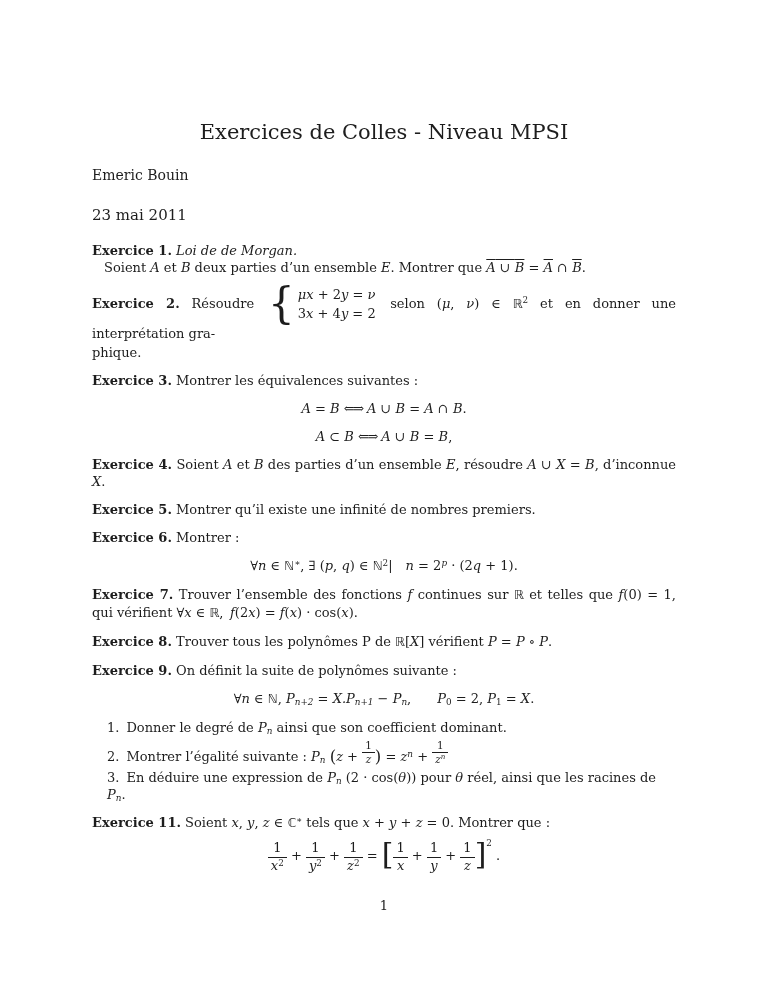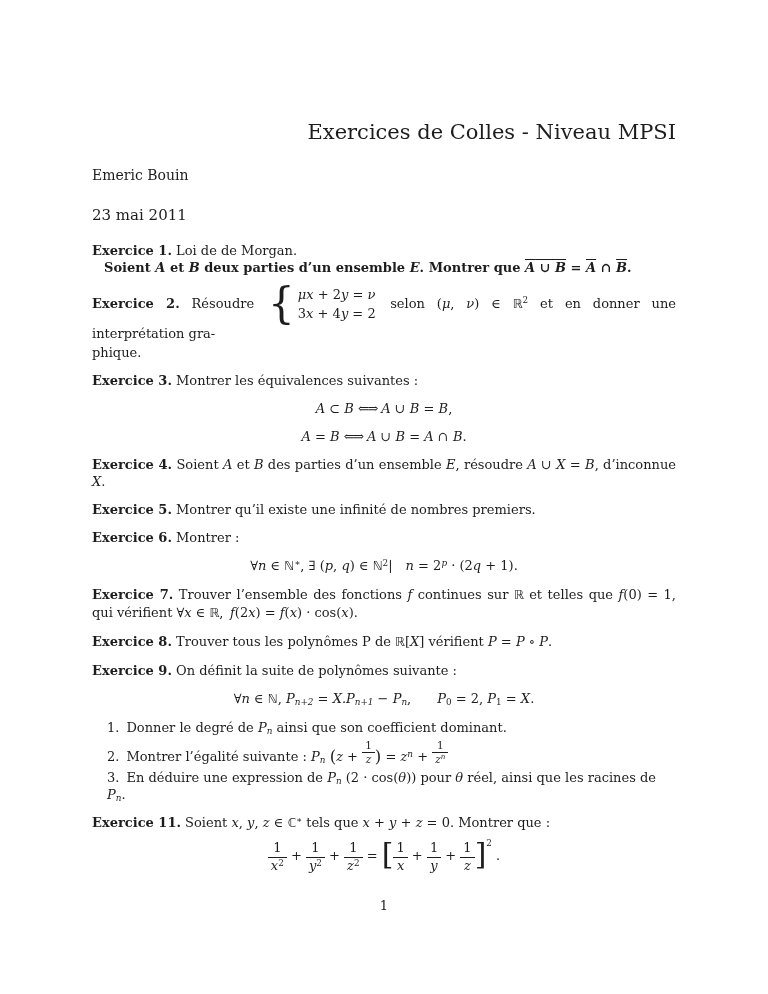--- a/index.html
+++ b/index.html
@@ -1,35 +1,35 @@
 <!DOCTYPE html>
 <html><head>
 <meta charset="utf-8">
 <style>
   * { margin:0; padding:0; box-sizing:border-box; }
   html,body { background:#ffffff; }
   body { width:768px; height:994px; font-family:"DejaVu Serif","Liberation Serif",serif; color:#1d1d1d; }
   .page { position:relative; width:768px; height:994px; background:#ffffff; overflow:hidden; }
   .content { position:absolute; left:92px; top:0; width:584px; }
 
-  .title  { font-weight:400; font-size:21px; line-height:22px; text-align:right; margin-top:121px; }
+  .title  { font-weight:400; font-size:21px; line-height:22px; text-align:center; margin-top:121px; }
   .author { font-size:14px; line-height:15px; margin-top:25px; }
   .date   { font-size:15px; line-height:15px; text-align:left; margin-top:25px; }
 
   .section { font-size:17.5px; font-weight:700; line-height:20px; margin-top:30px; }
   .secnum  { margin-right:17px; }
 
   .para  { font-size:13px; line-height:17px; margin-top:11px; text-align:justify; }
-  .tight { margin-top:0;font-weight:bold; }
+  .tight { margin-top:0; }
   .indent { text-indent:12px; }
   .eq    { font-size:13px; line-height:17px; margin-top:11px; text-align:center; }
   .eqbig { margin-top:9px; }
 
   .b  { font-weight:700; }
-  .i  { }
+  .i  { font-style:italic; }
   .m  { font-style:italic; }
   .r  { }
   .bb { font-family:"DejaVu Sans","Liberation Sans",sans-serif; font-size:0.95em; }
   .sup  { font-size:0.68em; vertical-align:0.5em;  line-height:0; }
   .sub  { font-size:0.68em; vertical-align:-0.22em; line-height:0; }
   .supb { font-size:0.68em; vertical-align:1.55em; line-height:0; }
   .ol  { text-decoration:overline; }
   .arr { letter-spacing:-0.1em; }
   .bp  { font-size:1.28em; vertical-align:-0.09em; line-height:0; }
   .lb  { font-size:2.3em; vertical-align:-0.12em; line-height:0; font-weight:300; }
@@ -67,22 +67,22 @@
     <p class="para" style="margin-top:7px"><span class="b">Exercice 2.</span><span class="r"> Résoudre </span><span class="cases">
           <span class="brace">{</span>
           <span class="clines">
             <span class="cline"><span class="m">μx</span><span class="r"> + 2</span><span class="m">y</span><span class="r"> = </span><span class="m">ν</span></span>
             <span class="cline"><span class="r">3</span><span class="m">x</span><span class="r"> + 4</span><span class="m">y</span><span class="r"> = 2</span></span>
           </span>
         </span><span class="r"> selon (</span><span class="m">μ</span><span class="r">, </span><span class="m">ν</span><span class="r">) ∈ </span><span class="bb">ℝ</span><span class="sup">2</span><span class="r"> et en donner une interprétation gra-</span></p>
     <p class="para" style="margin-top:2px"><span class="r">phique.</span></p>
 
     <p class="para"><span class="b">Exercice 3.</span><span class="r"> Montrer les équivalences suivantes :</span></p>
+    <p class="eq"><span class="m">A</span><span class="r"> = </span><span class="m">B</span><span class="r"> </span><span class="arr">⇐⇒</span><span class="r"> </span><span class="m">A</span><span class="r"> ∪ </span><span class="m">B</span><span class="r"> = </span><span class="m">A</span><span class="r"> ∩ </span><span class="m">B</span><span class="r">.</span></p>
     <p class="eq"><span class="m">A</span><span class="r"> ⊂ </span><span class="m">B</span><span class="r"> </span><span class="arr">⇐⇒</span><span class="r"> </span><span class="m">A</span><span class="r"> ∪ </span><span class="m">B</span><span class="r"> = </span><span class="m">B</span><span class="r">,</span></p>
-    <p class="eq"><span class="m">A</span><span class="r"> = </span><span class="m">B</span><span class="r"> </span><span class="arr">⇐⇒</span><span class="r"> </span><span class="m">A</span><span class="r"> ∪ </span><span class="m">B</span><span class="r"> = </span><span class="m">A</span><span class="r"> ∩ </span><span class="m">B</span><span class="r">.</span></p>
 
     <p class="para"><span class="b">Exercice 4.</span><span class="r"> Soient </span><span class="m">A</span><span class="r"> et </span><span class="m">B</span><span class="r"> des parties d’un ensemble </span><span class="m">E</span><span class="r">, résoudre </span><span class="m">A</span><span class="r"> ∪ </span><span class="m">X</span><span class="r"> = </span><span class="m">B</span><span class="r">, d’inconnue </span><span class="m">X</span><span class="r">.</span></p>
 
     <p class="para"><span class="b">Exercice 5.</span><span class="r"> Montrer qu’il existe une infinité de nombres premiers.</span></p>
 
     <p class="para"><span class="b">Exercice 6.</span><span class="r"> Montrer :</span></p>
     <p class="eq"><span class="r">∀</span><span class="m">n</span><span class="r"> ∈ </span><span class="bb">ℕ</span><span class="sup">∗</span><span class="r">, ∃ (</span><span class="m">p</span><span class="r">, </span><span class="m">q</span><span class="r">) ∈ </span><span class="bb">ℕ</span><span class="sup">2</span><span class="r">|</span><span class="r"> </span><span class="m">n</span><span class="r"> = 2</span><span class="sup m">p</span><span class="r"> · (2</span><span class="m">q</span><span class="r"> + 1).</span></p>
 
     <p class="para"><span class="b">Exercice 7.</span><span class="r"> Trouver l’ensemble des fonctions </span><span class="m">f</span><span class="r"> continues sur </span><span class="bb">ℝ</span><span class="r"> et telles que </span><span class="m">f</span><span class="r">(0) = 1, qui vérifient ∀</span><span class="m">x</span><span class="r"> ∈ </span><span class="bb">ℝ</span><span class="r">,</span><span class="r"> </span><span class="m">f</span><span class="r">(2</span><span class="m">x</span><span class="r">) = </span><span class="m">f</span><span class="r">(</span><span class="m">x</span><span class="r">) · cos(</span><span class="m">x</span><span class="r">).</span></p>
 

